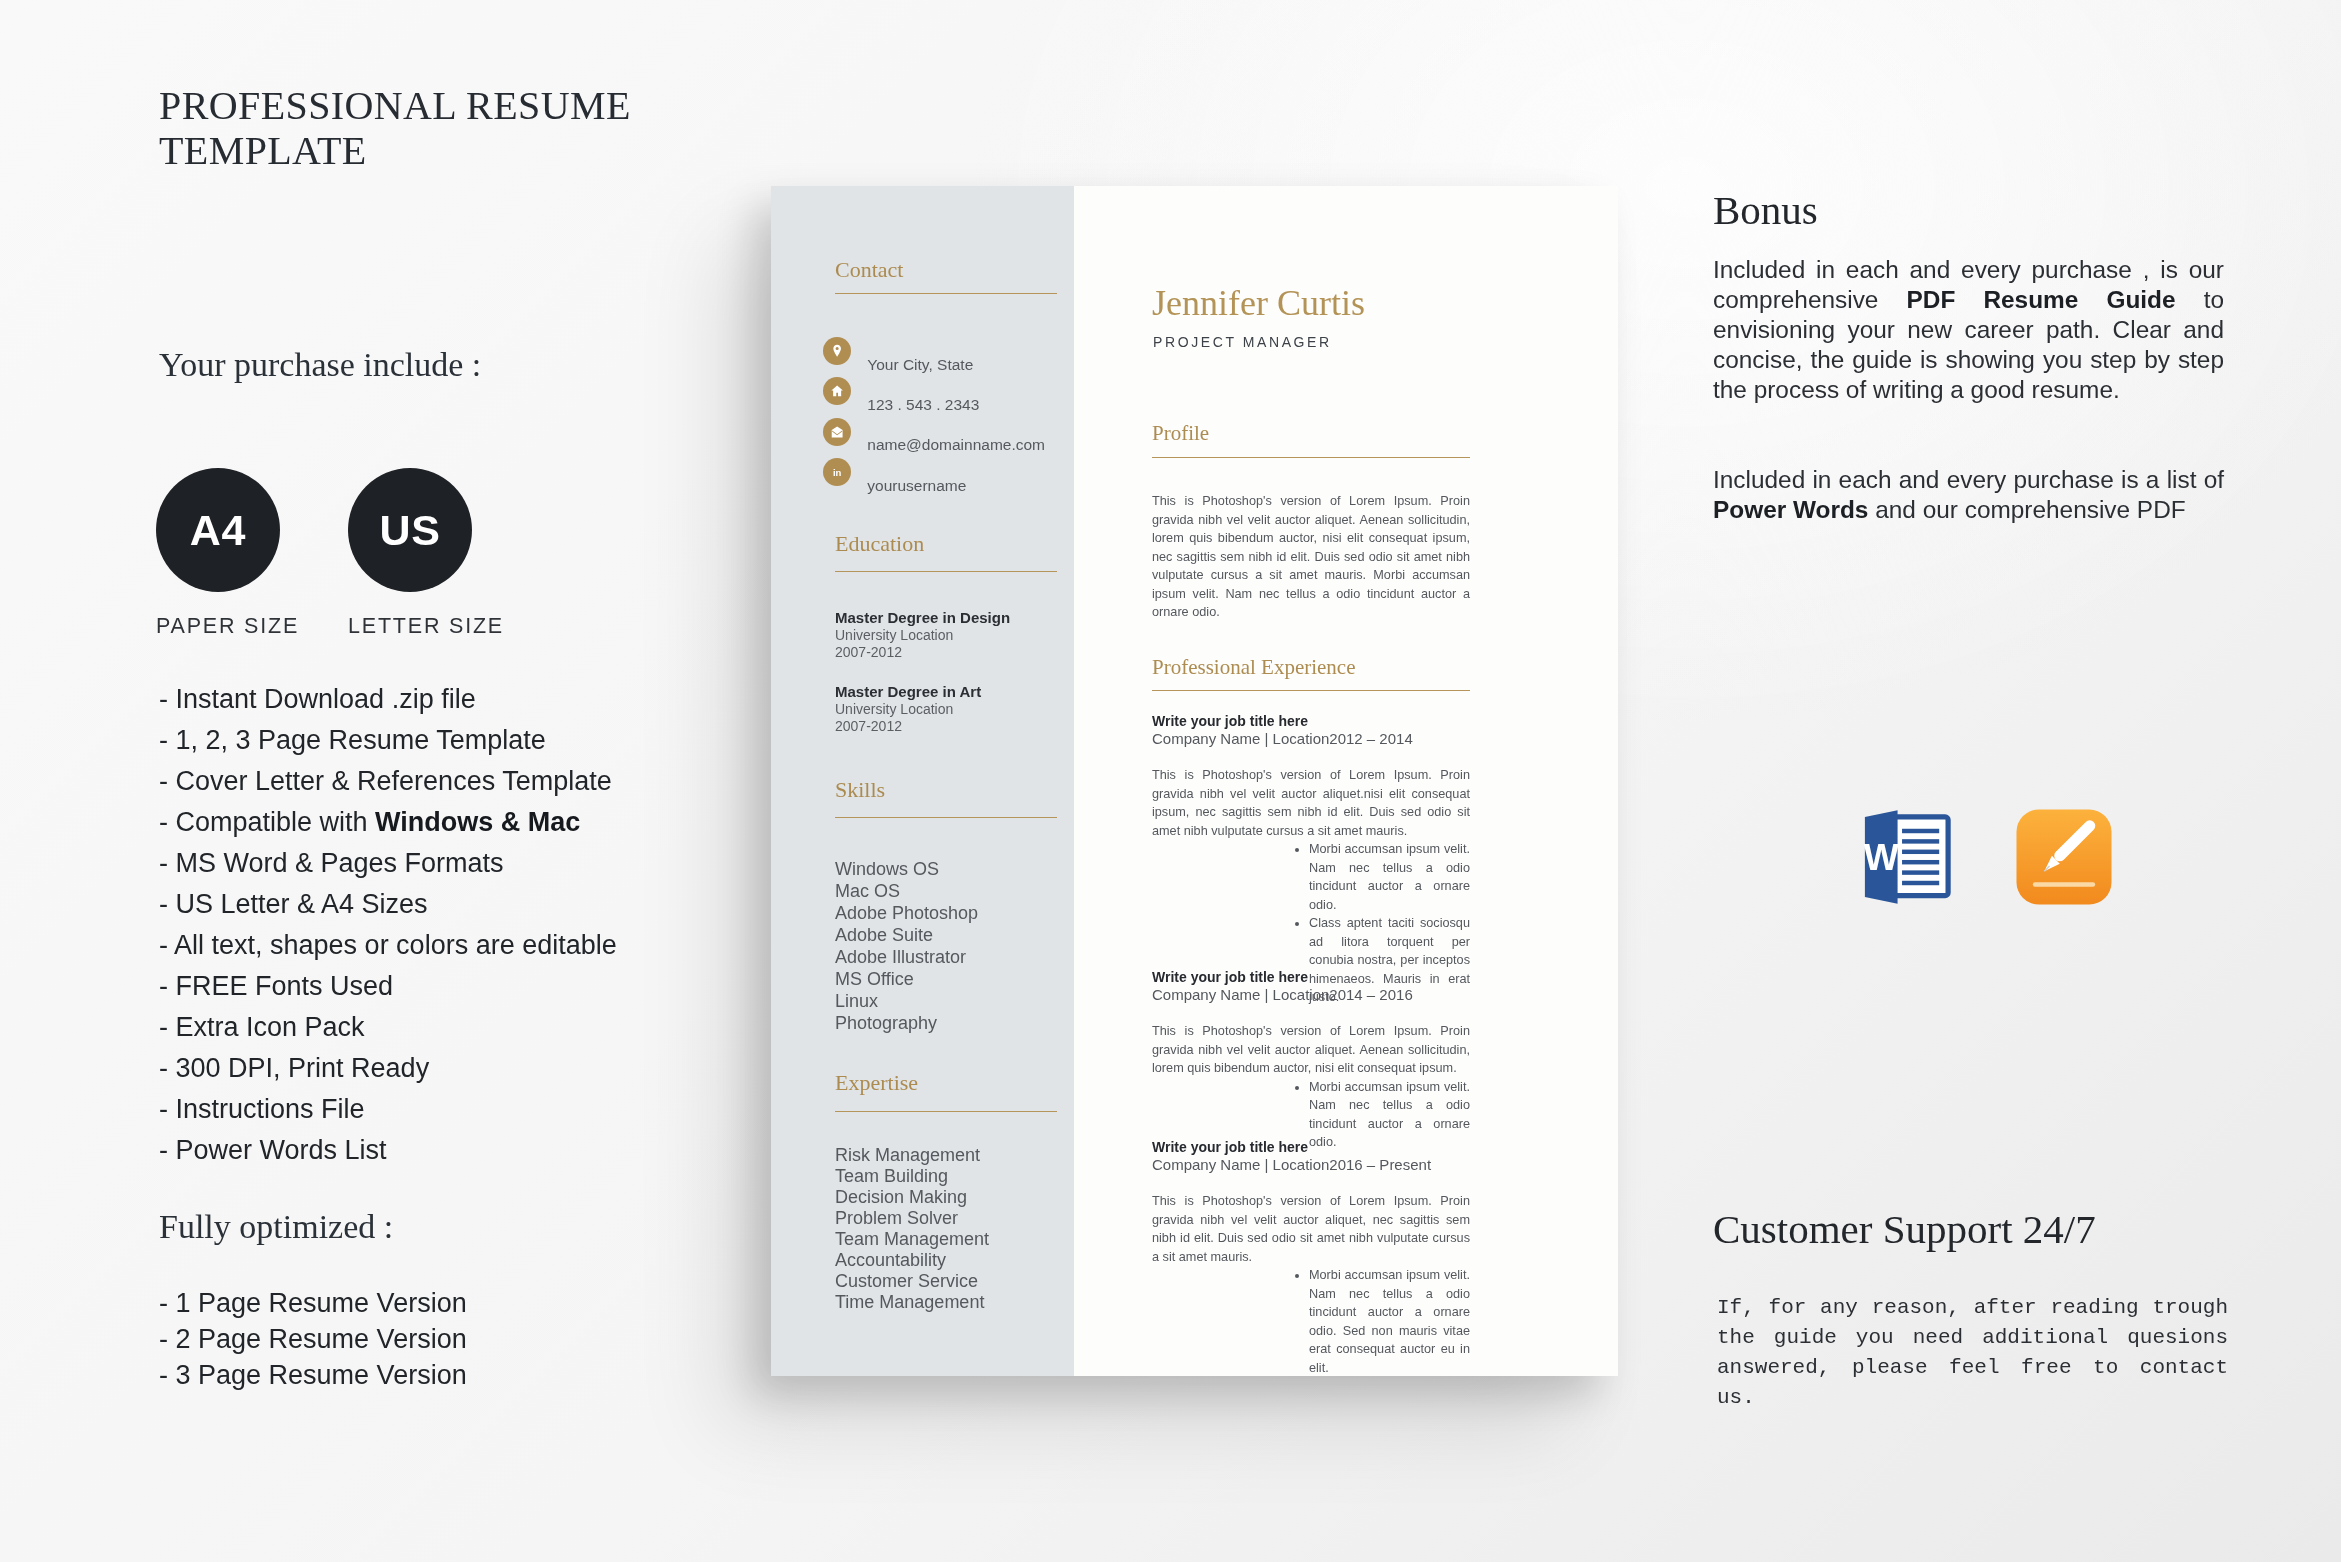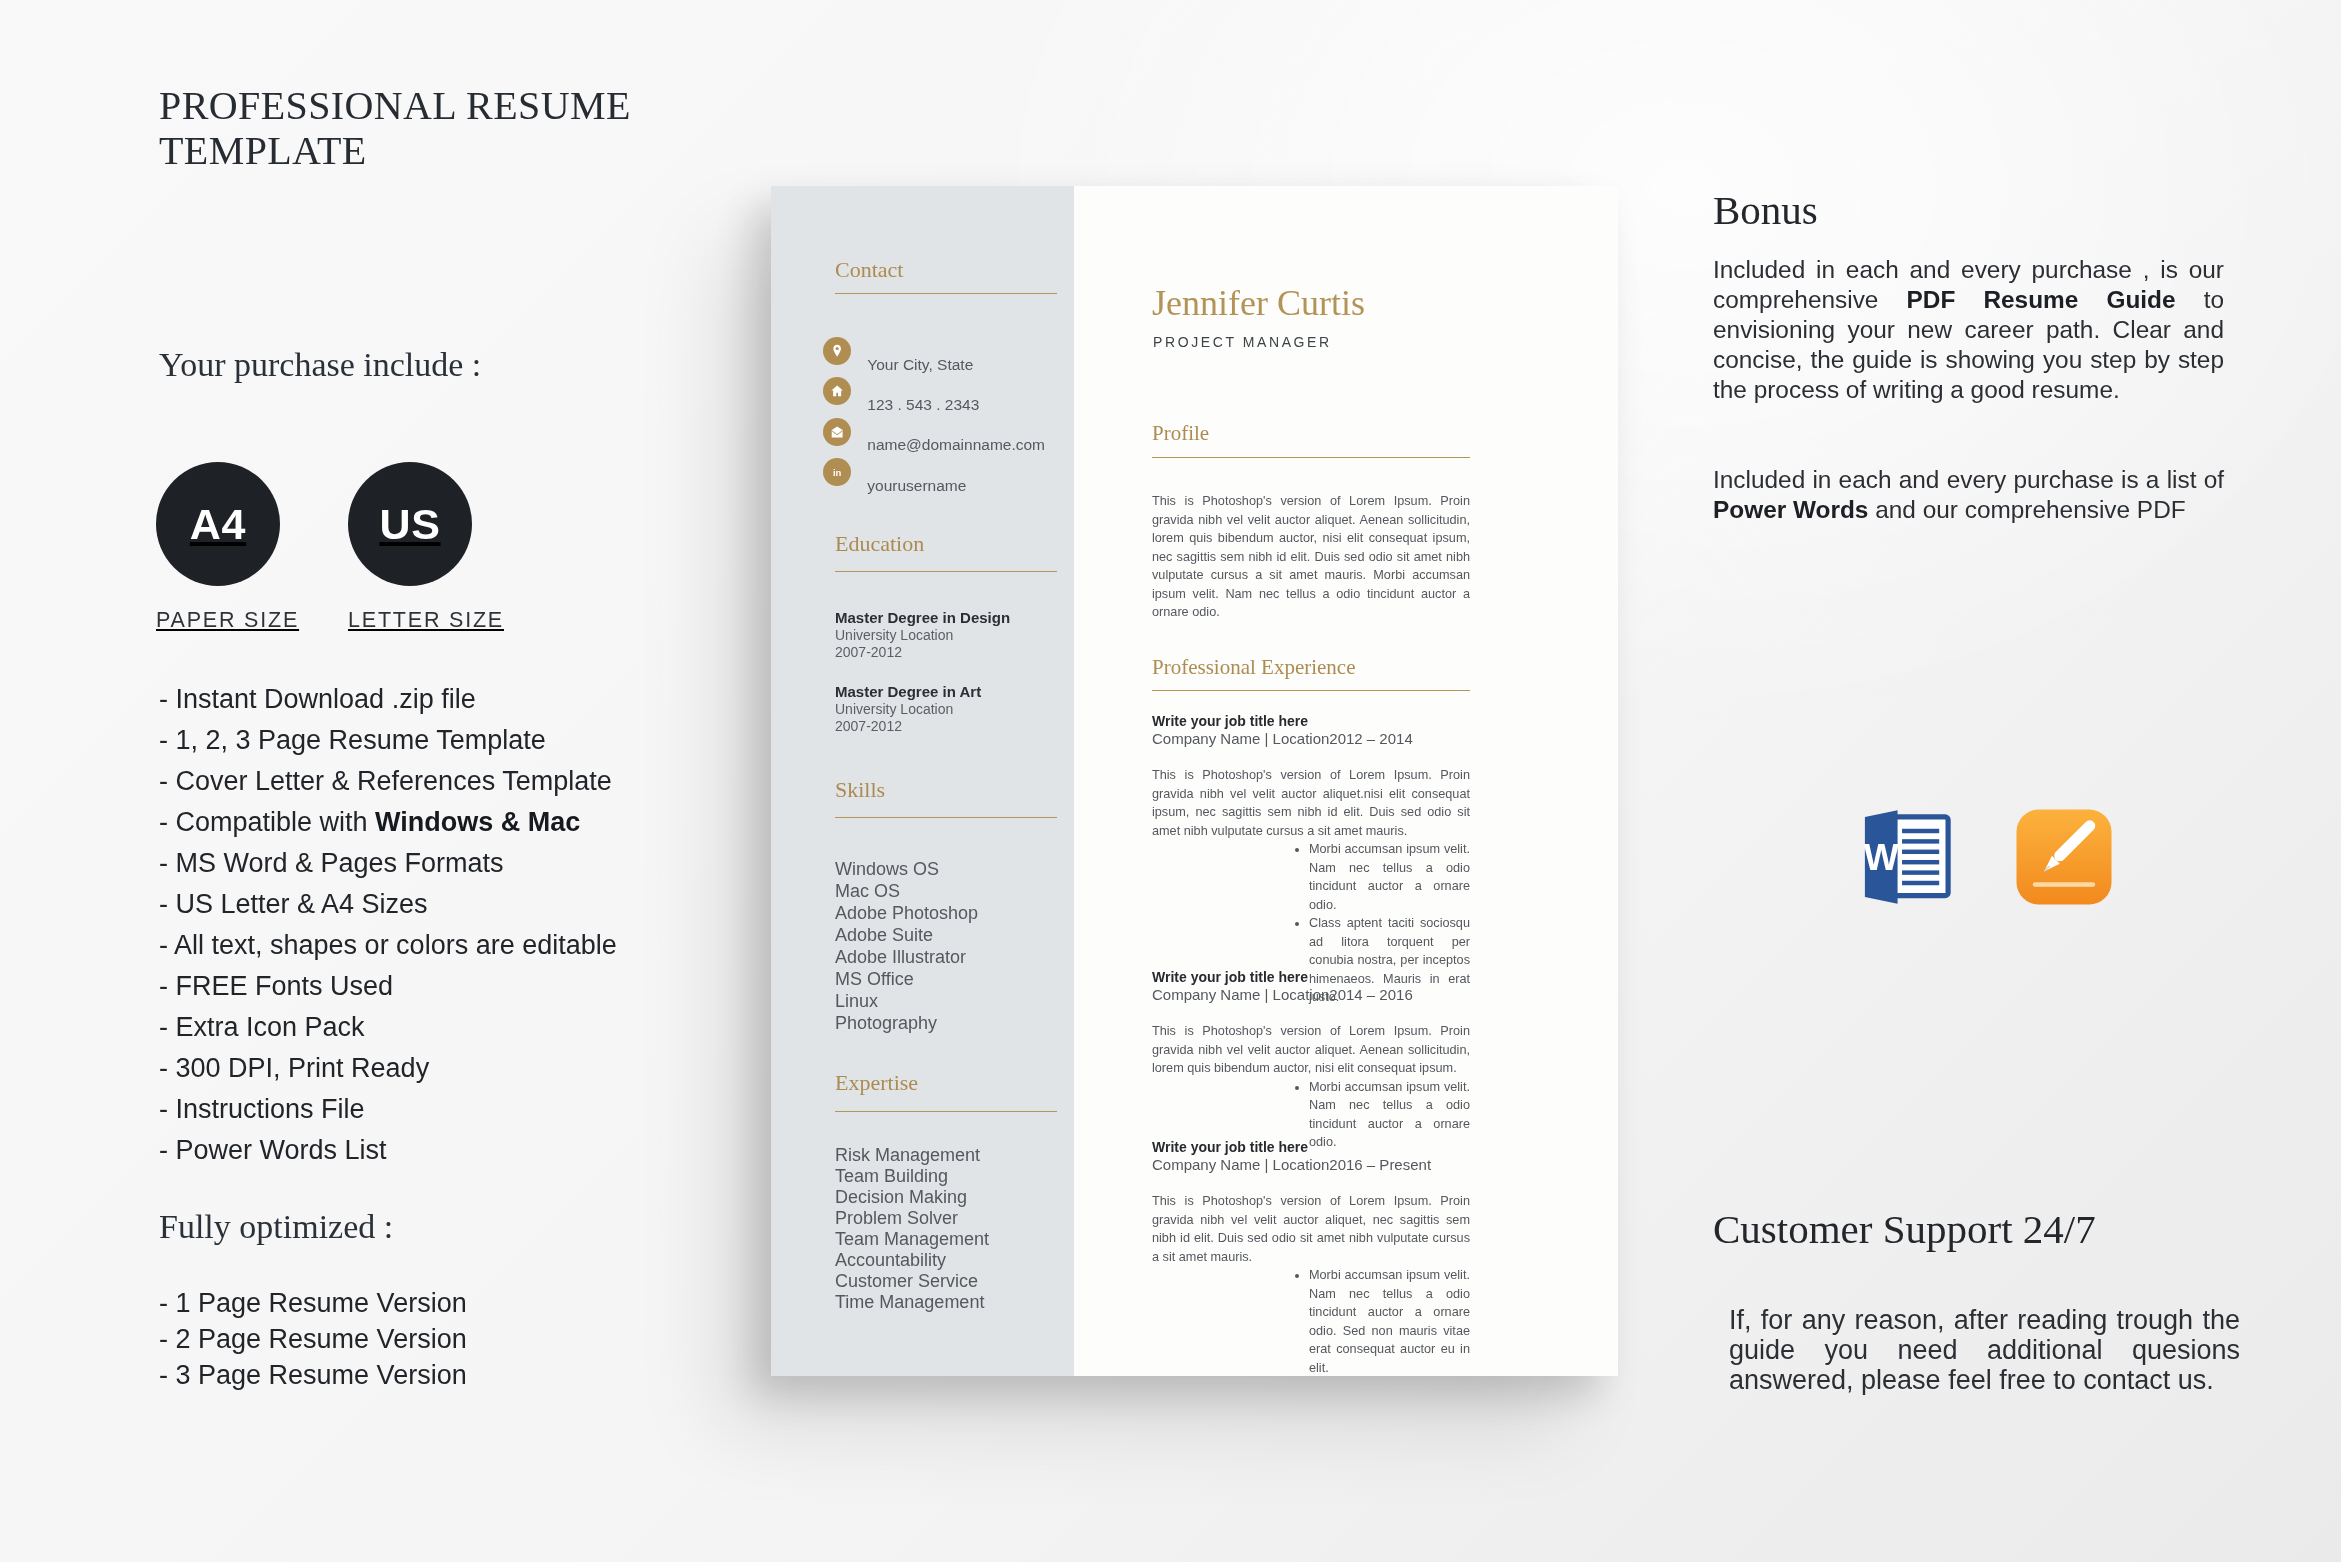--- a/index.html
+++ b/index.html
@@ -19,21 +19,21 @@
     position:absolute;top:83px;left:0;width:511px;margin:0;
     font-family:"Liberation Serif","DejaVu Serif",serif;font-weight:normal;
     font-size:40px;line-height:45px;letter-spacing:0.4px;color:#272c33;
   }
   .purchase-subtitle{
     position:absolute;top:346px;left:0;margin:0;
     font-family:"Liberation Serif","DejaVu Serif",serif;font-weight:normal;
     font-size:34px;color:#2b3138;
   }
   .badges{position:absolute;top:456px;left:-3px;}
-  .badge{position:absolute;top:6px;width:126px;text-align:right;text-decoration:underline;}
+  .badge{position:absolute;top:12px;width:126px;text-align:right;}
   .badge.b1{left:0;}
   .badge.b2{left:192px;}
   .badge-circle{
     width:124px;height:124px;border-radius:50%;background:#1e2125;
     display:flex;align-items:center;justify-content:center;
     color:#ffffff;font-size:43px;font-weight:bold;letter-spacing:0.7px;
   }
   .badge-label{margin-top:22px;font-size:21.5px;letter-spacing:1.8px;color:#2f3338;white-space:nowrap;}
   .features{position:absolute;top:679px;left:0;margin:0;padding:0;list-style:none;}
   .features li{font-size:27px;line-height:41px;color:#212529;white-space:nowrap;}
@@ -100,21 +100,21 @@
   .right{position:absolute;left:1713px;top:0;width:511px;height:1562px;}
   .r-h{
     position:absolute;left:0;margin:0;font-family:"Liberation Serif","DejaVu Serif",serif;
     font-weight:normal;font-size:41px;color:#23272c;white-space:nowrap;
   }
   .rp{position:absolute;left:0;width:511px;margin:0;font-size:24.4px;line-height:30px;color:#2b2f34;text-align:justify;}
   .rp b{font-weight:bold;color:#1c1f23;}
   .apps{position:absolute;left:0;top:805px;width:511px;height:104px;}
   .app-word{position:absolute;left:141px;top:0;}
   .app-pages{position:absolute;left:302px;top:3px;}
-  .support-p{position:absolute;left:0;top:1289px;width:511px;margin:16px;font-size:27px;line-height:30px;color:#2b2f34;text-align:justify;}
+  .support-p{position:absolute;left:0;top:1289px;width:511px;margin:4px;font-size:21px;line-height:30px;color:#2b2f34;text-align:justify;font-family:Liberation Mono, monospace;}
 </style>
 </head>
 <body>
 
 <div class="canvas">
 
   <section class="left">
     <h1 class="left-title">PROFESSIONAL RESUME TEMPLATE</h1>
     <h2 class="purchase-subtitle">Your purchase include :</h2>
 

